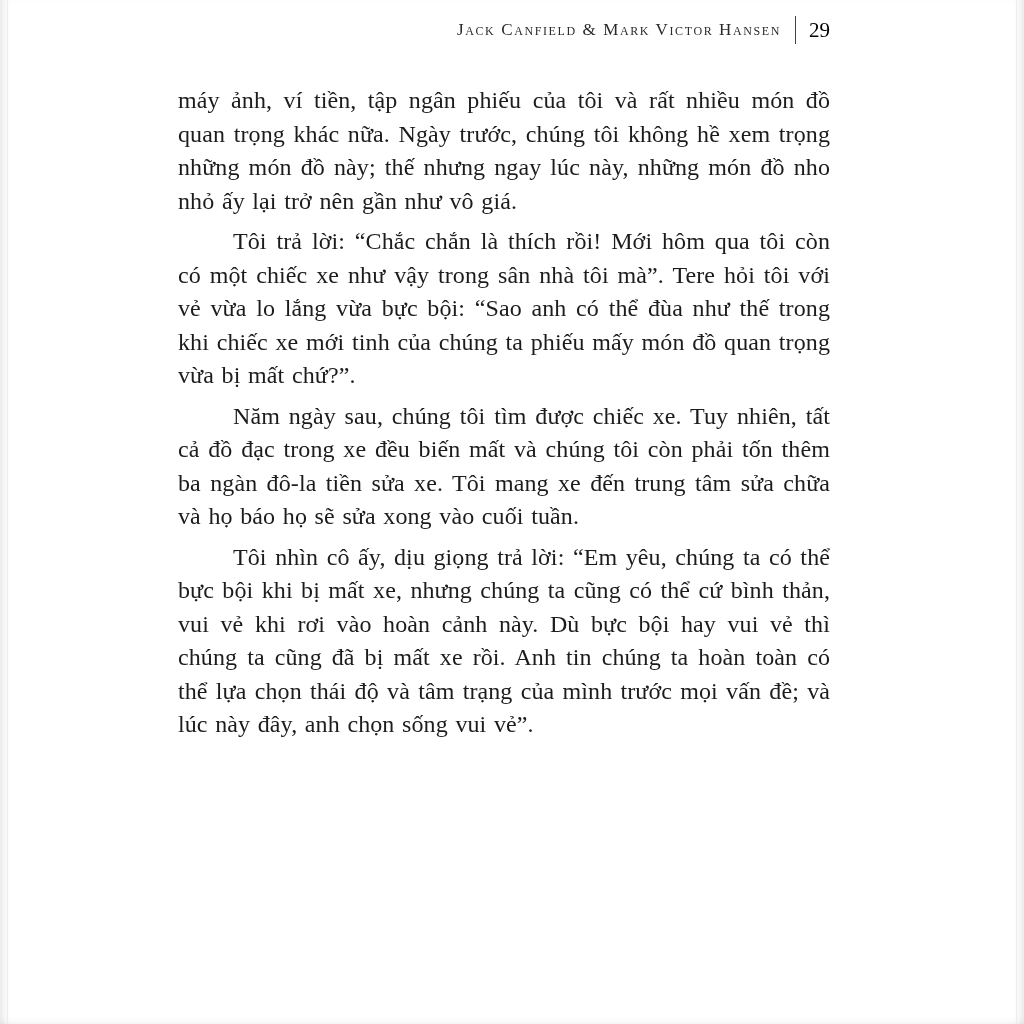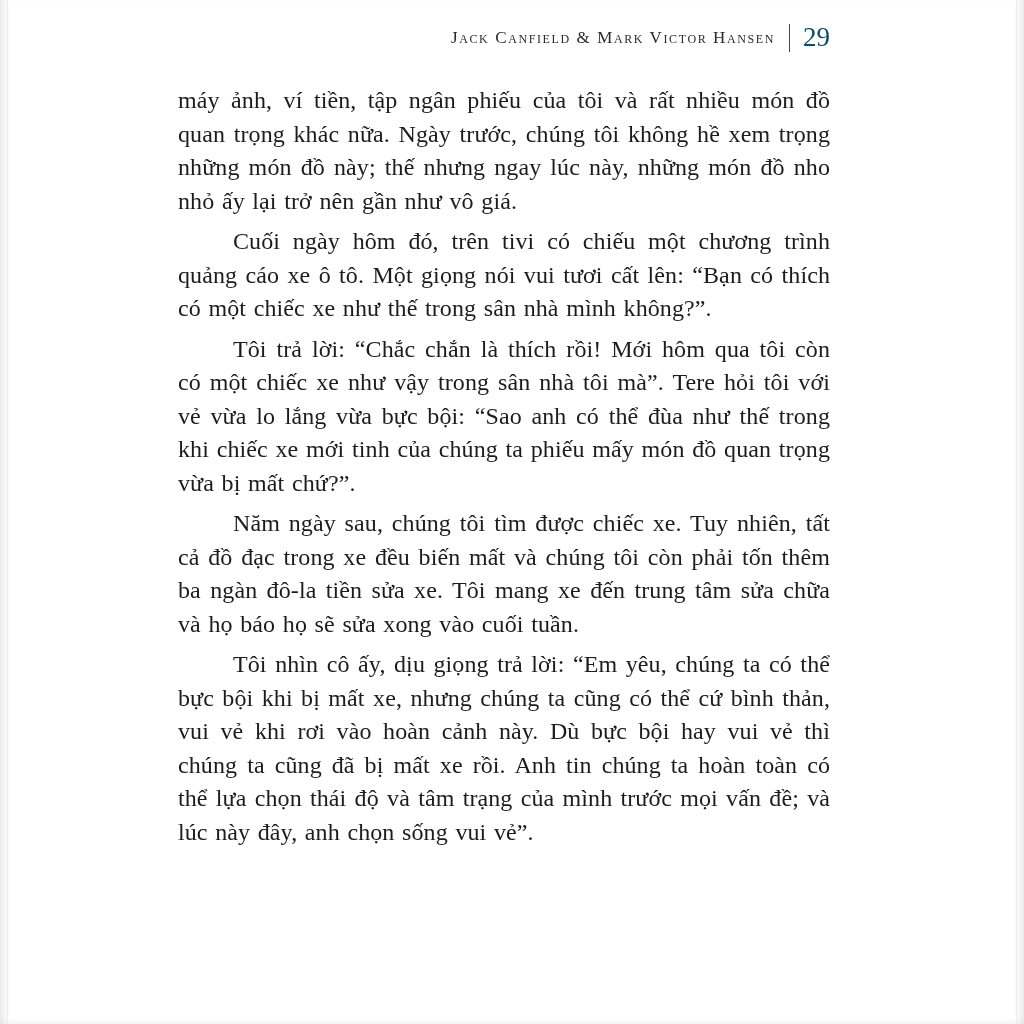--- a/index.html
+++ b/index.html
@@ -25,41 +25,41 @@
     position: absolute;
     top: 0; bottom: 0;
     width: 1px;
     background: #ececec;
   }
   .page::before { left: 7px; }
   .page::after  { right: 7px; }
 
   .running-header {
     position: absolute;
-    top: 22px;
+    top: 16px;
     right: 194px;
     display: flex;
     align-items: center;
     white-space: nowrap;
   }
   .running-head-text {
     font-variant: small-caps;
     font-size: 17px;
     letter-spacing: 1.6px;
     color: #2a2a2a;
   }
   .header-divider {
     width: 1px;
     height: 28px;
     background: #444444;
     margin: 0 13px 0 14px;
   }
   .page-number {
-    font-size: 27px;
-    color: #0c4a6e;
+    font-size: 21px;
+    color: #000000;
   }
 
   .page-body {
     position: absolute;
     top: 84px;
     left: 178px;
     width: 652px;
   }
   .page-body p {
     margin: 0 0 7px 0;
@@ -80,19 +80,18 @@
 <div class="page">
 
   <header class="running-header">
     <span class="running-head-text">Jack Canfield &amp; Mark Victor Hansen</span>
     <span class="header-divider"></span>
     <span class="page-number">29</span>
   </header>
 
   <main class="page-body">
     <p class="no-indent">máy ảnh, ví tiền, tập ngân phiếu của tôi và rất nhiều món đồ quan trọng khác nữa. Ngày trước, chúng tôi không hề xem trọng những món đồ này; thế nhưng ngay lúc này, những món đồ nho nhỏ ấy lại trở nên gần như vô giá.</p>
-    <p>Cuối ngày hôm đó, trên tivi có chiếu một chương trình quảng cáo xe ô tô. Một giọng nói vui tươi cất lên: “Bạn có thích có một chiếc xe như thế trong sân nhà mình không?”.</p>
     <p>Tôi trả lời: “Chắc chắn là thích rồi! Mới hôm qua tôi còn có một chiếc xe như vậy trong sân nhà tôi mà”. Tere hỏi tôi với vẻ vừa lo lắng vừa bực bội: “Sao anh có thể đùa như thế trong khi chiếc xe mới tinh của chúng ta phiếu mấy món đồ quan trọng vừa bị mất chứ?”.</p>
     <p>Năm ngày sau, chúng tôi tìm được chiếc xe. Tuy nhiên, tất cả đồ đạc trong xe đều biến mất và chúng tôi còn phải tốn thêm ba ngàn đô-la tiền sửa xe. Tôi mang xe đến trung tâm sửa chữa và họ báo họ sẽ sửa xong vào cuối tuần.</p>
     <p>Tôi nhìn cô ấy, dịu giọng trả lời: “Em yêu, chúng ta có thể bực bội khi bị mất xe, nhưng chúng ta cũng có thể cứ bình thản, vui vẻ khi rơi vào hoàn cảnh này. Dù bực bội hay vui vẻ thì chúng ta cũng đã bị mất xe rồi. Anh tin chúng ta hoàn toàn có thể lựa chọn thái độ và tâm trạng của mình trước mọi vấn đề; và lúc này đây, anh chọn sống vui vẻ”.</p>
   </main>
 
 </div>
 
 </body></html>

